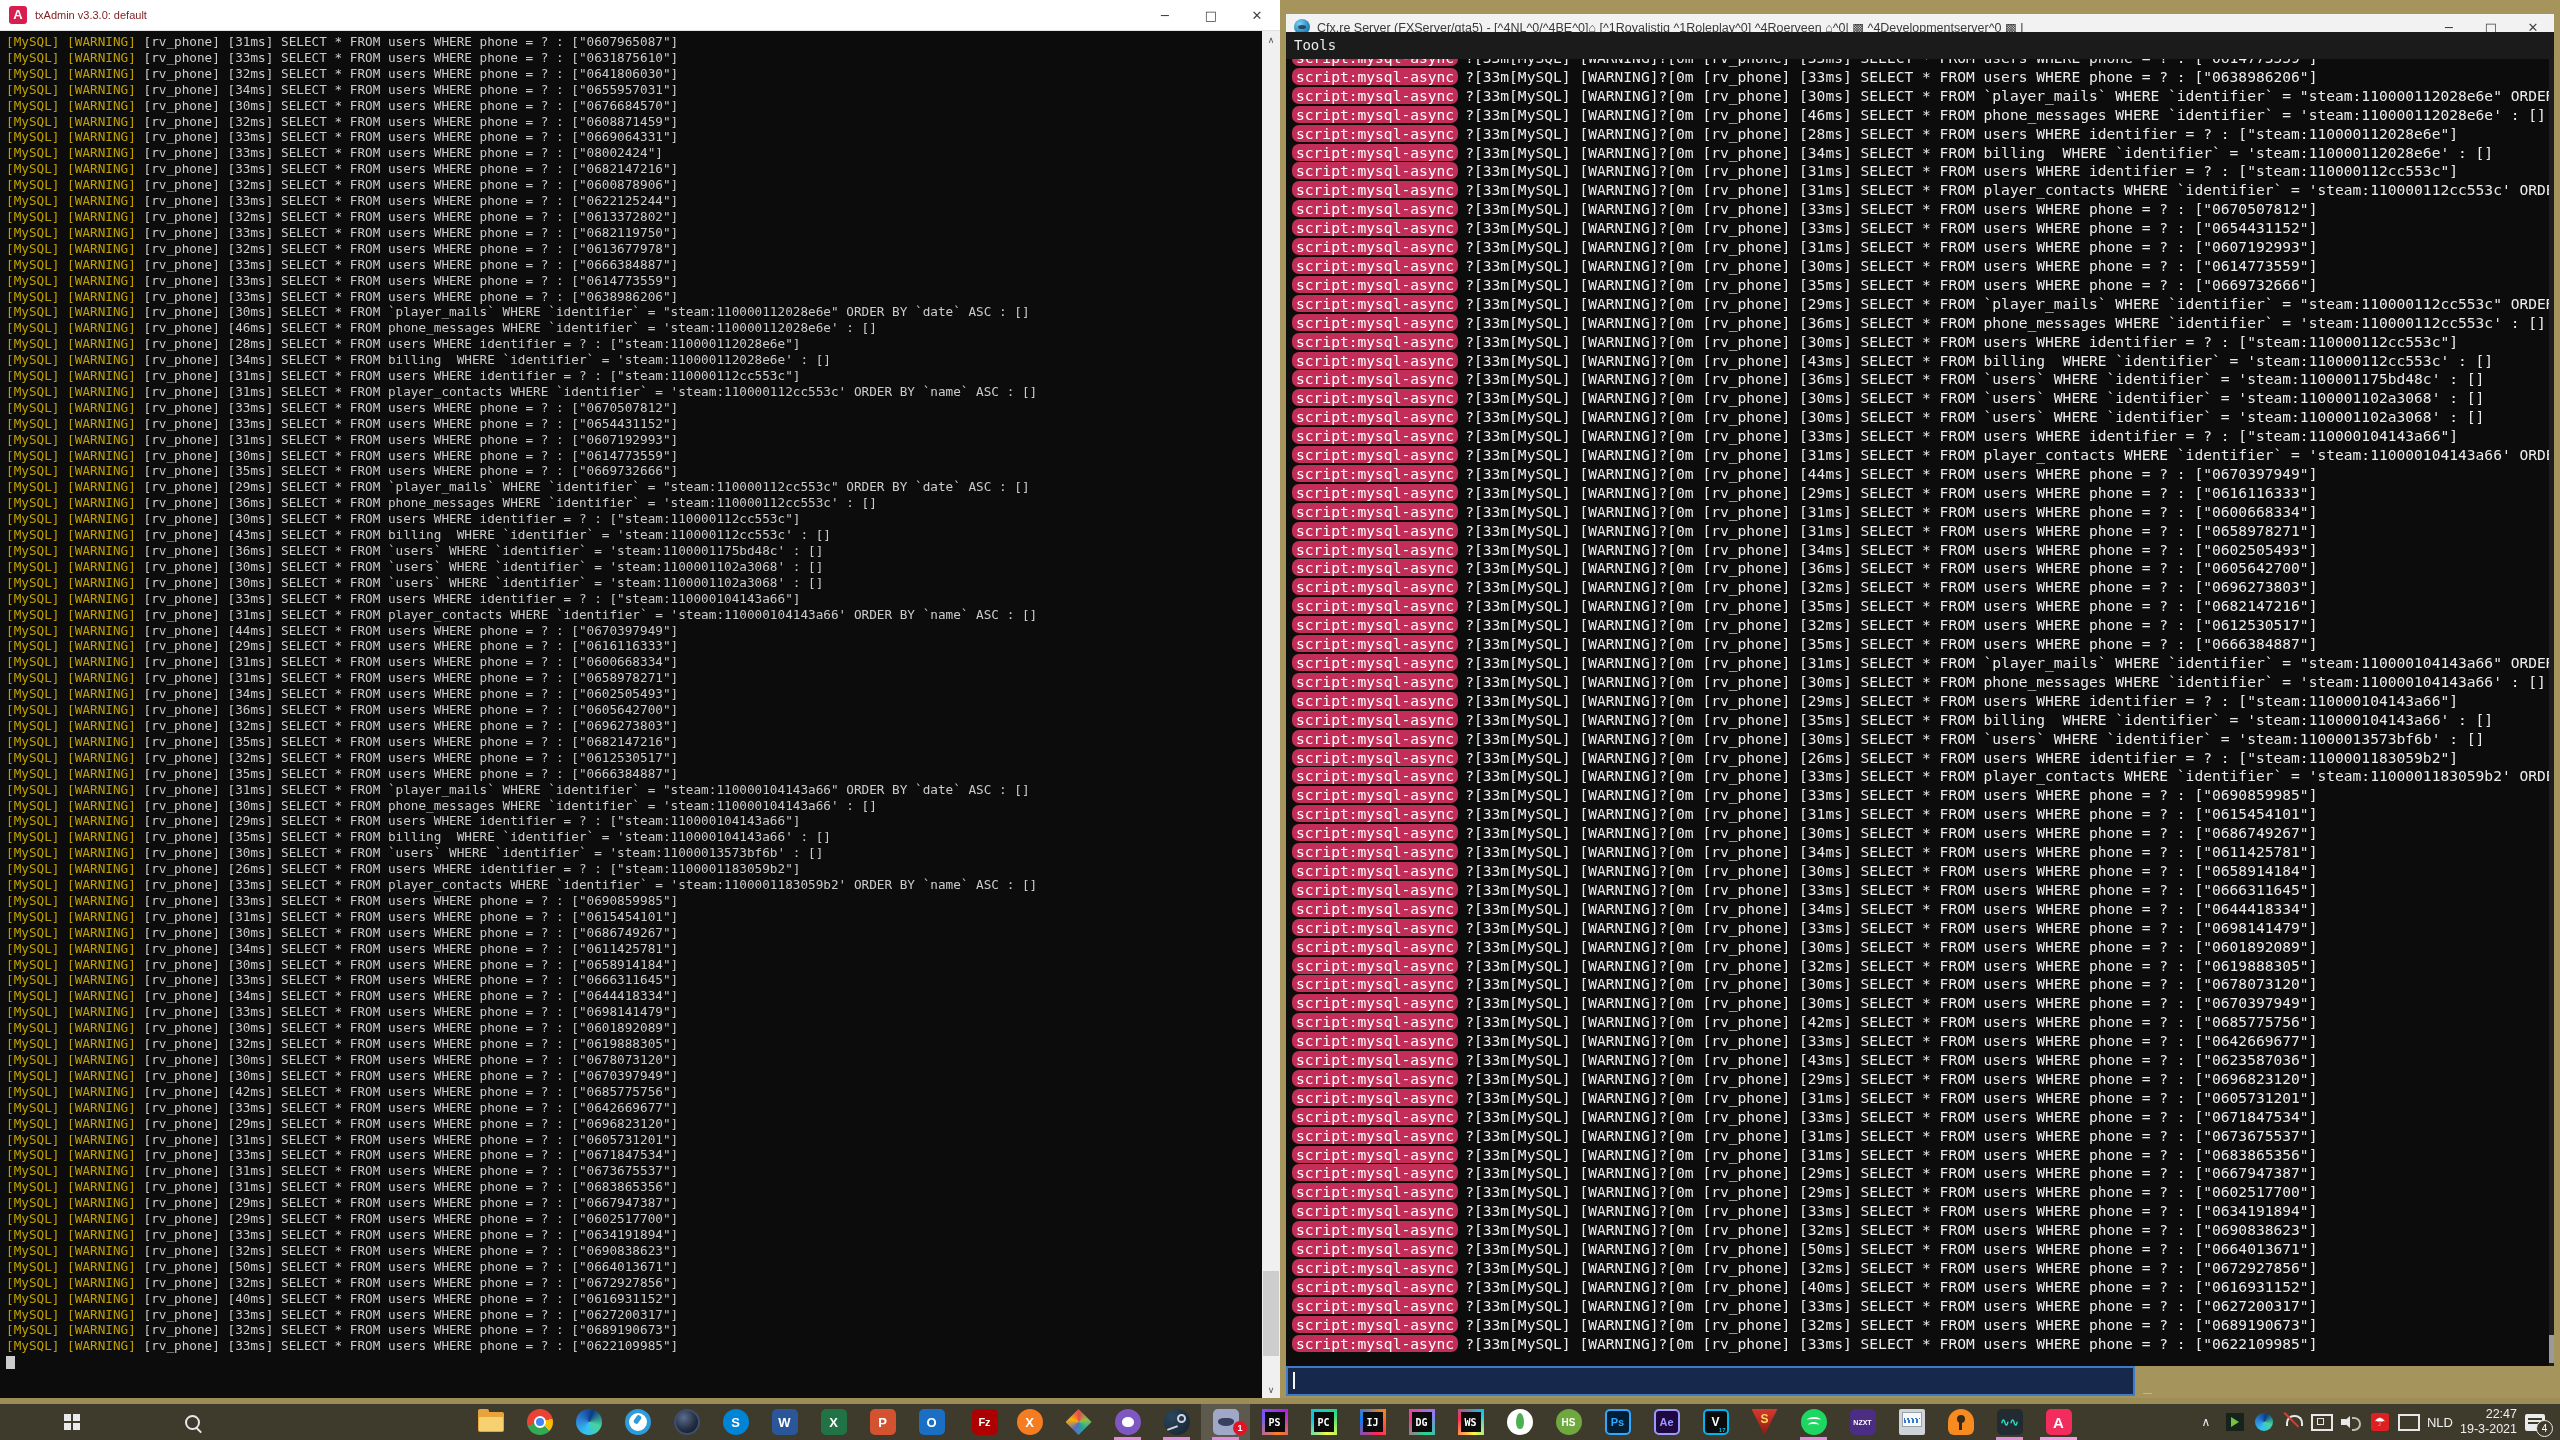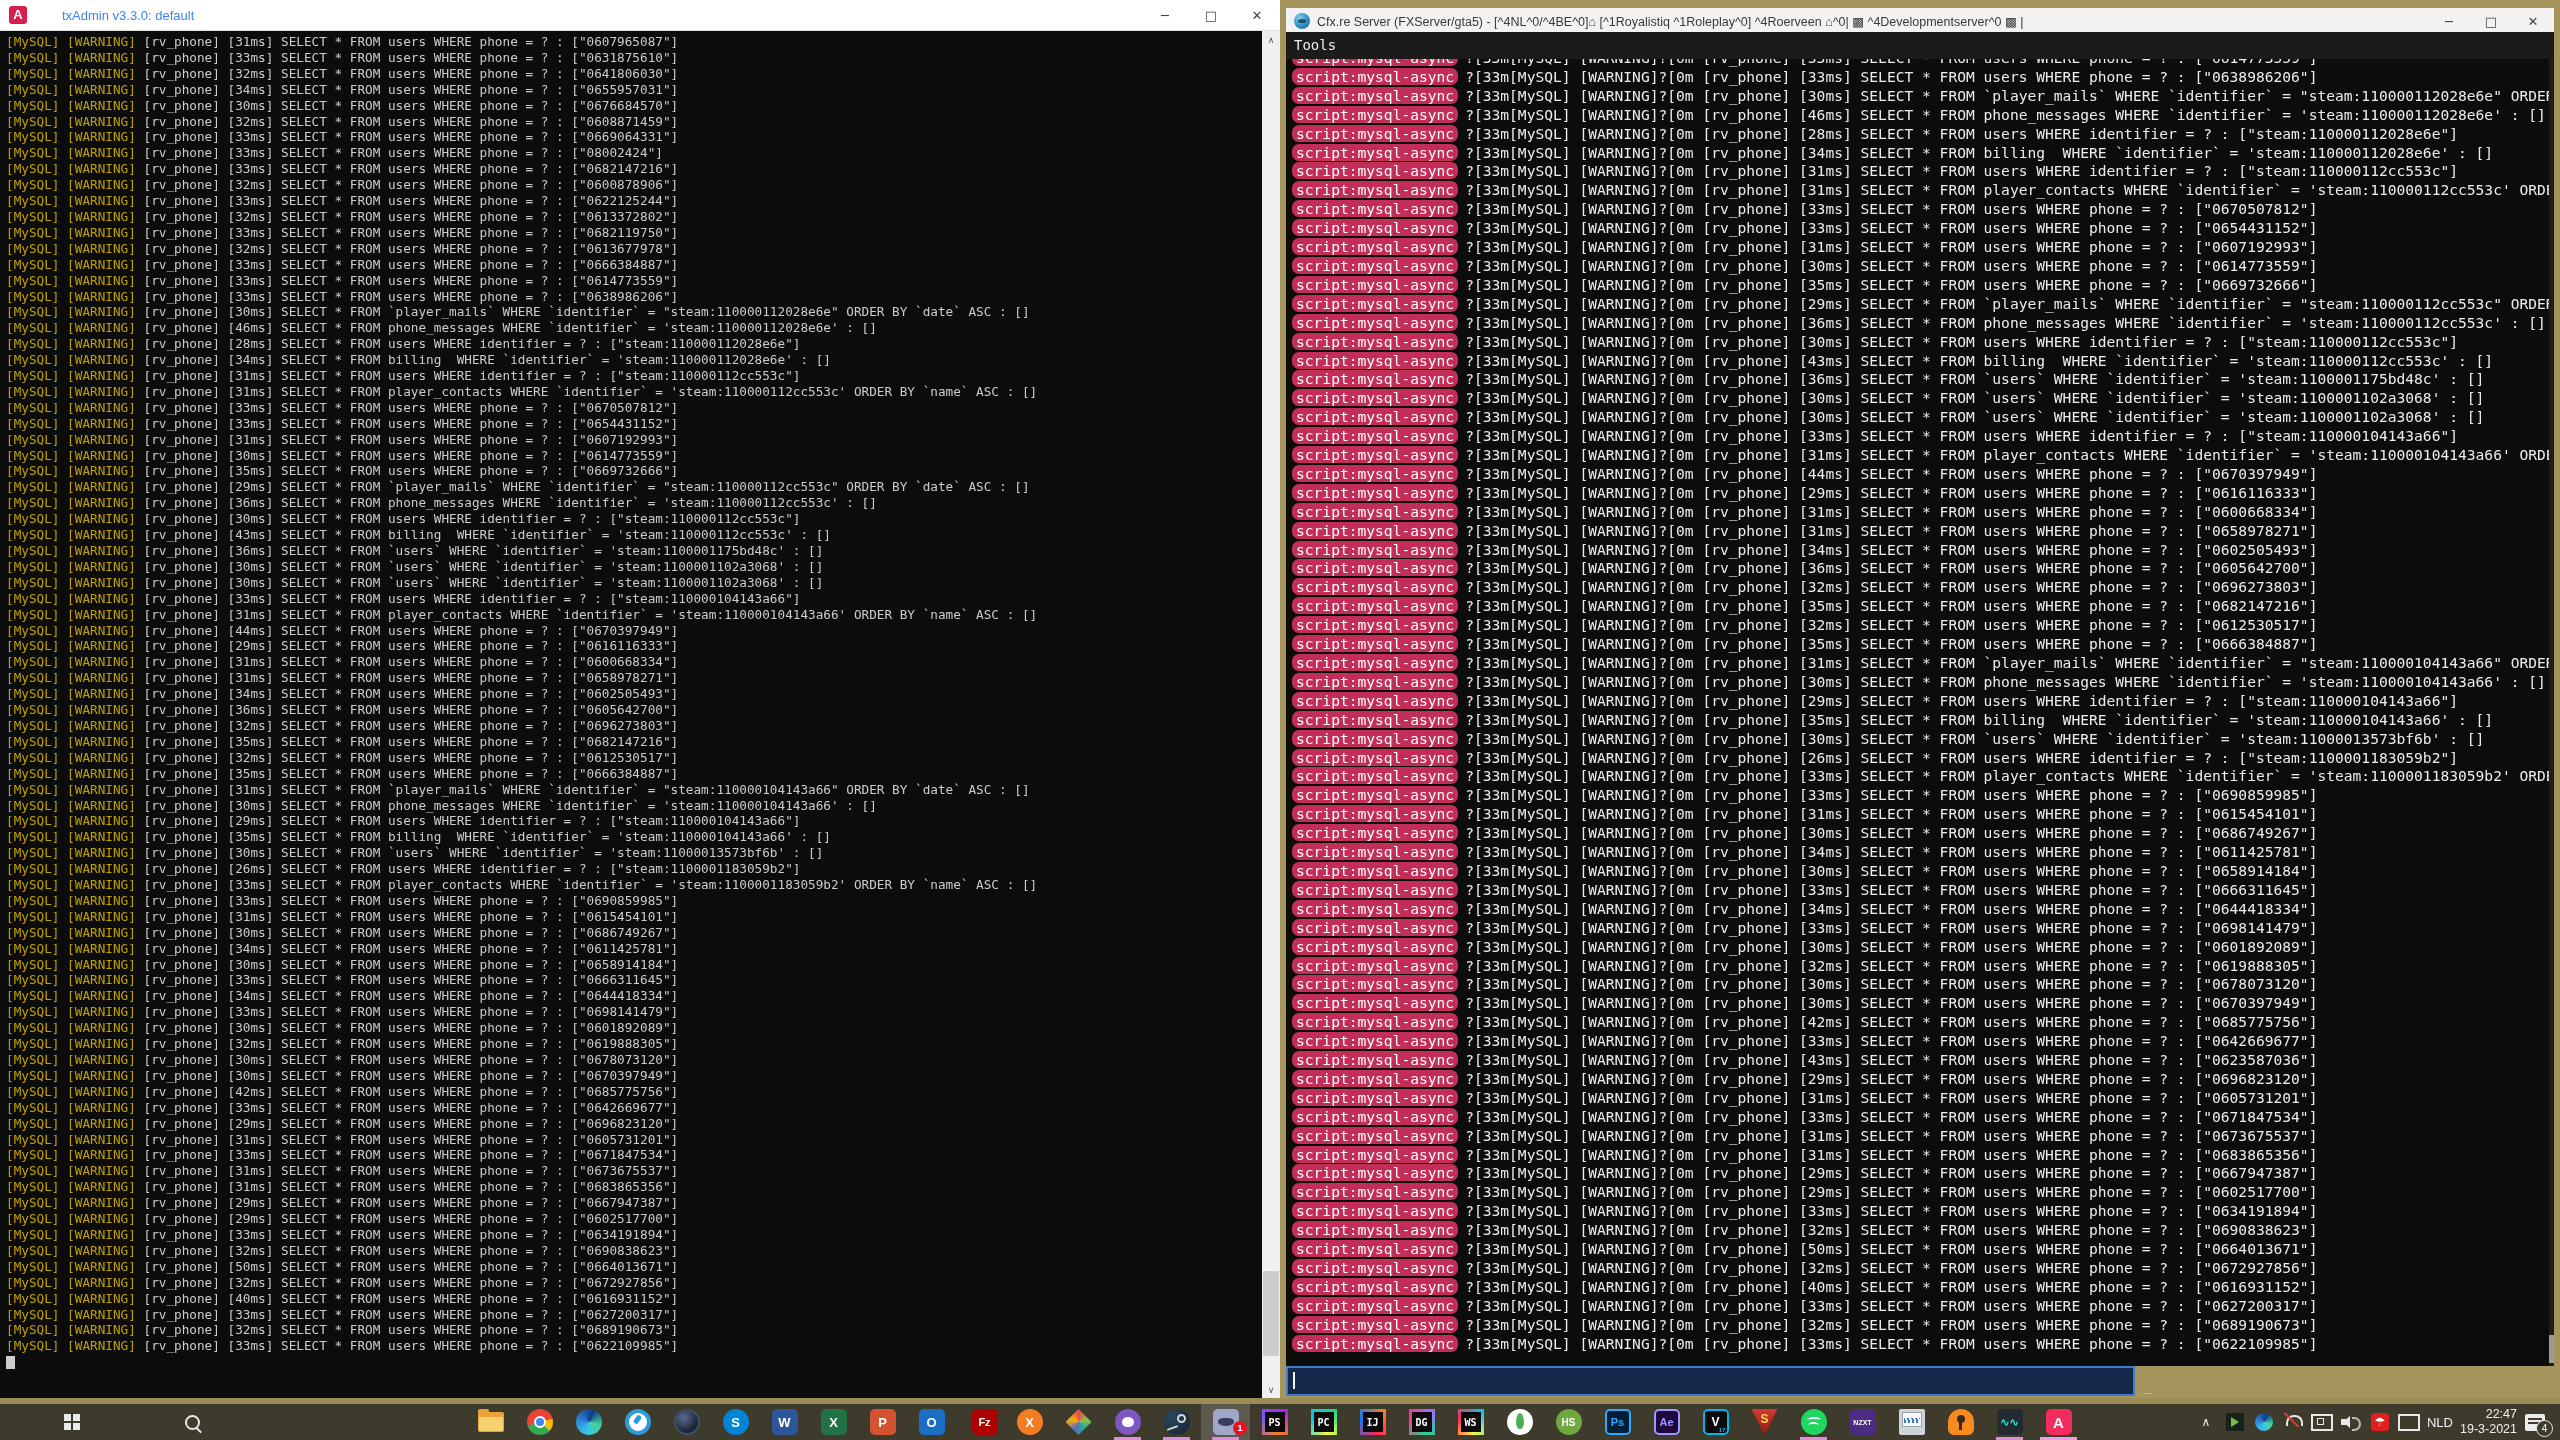--- a/index.html
+++ b/index.html
@@ -5,38 +5,38 @@
   html,body{margin:0;padding:0;}
   body{width:2560px;height:1440px;position:relative;background:#3e392b;overflow:hidden;
        font-family:"Liberation Sans",sans-serif;}
 
   
   .win-left{position:absolute;left:0;top:0;width:1280px;height:1398px;background:#0c0c0c;}
   .lt-titlebar{position:absolute;left:0;top:0;right:0;height:30px;background:#ffffff;
                display:flex;align-items:center;border-bottom:1px solid #e3e3e3;}
   .lt-appicon{width:18px;height:18px;background:#d81e4f;border-radius:3px;margin:0 8px 0 9px;
               color:#fff;font:bold 13px/18px "Liberation Sans",sans-serif;text-align:center;}
-  .lt-title{font-size:13px;color:#3b82f6;margin-left:27px;}
+  .lt-title{font-size:11px;color:#7f1d1d;}
   .winctl{position:absolute;right:0;top:0;height:30px;display:flex;}
   .winctl .wbtn{width:46px;height:30px;display:flex;align-items:center;justify-content:center;
                 color:#444;font-size:13px;font-family:"DejaVu Sans",sans-serif;}
   .lt-console{position:absolute;left:0;top:31px;right:18px;bottom:0;background:#0c0c0c;
               overflow:hidden;padding:3px 0 0 6px;}
   .lrow{white-space:pre;font:12.7px/15.9px "DejaVu Sans Mono",monospace;color:#cccccc;}
   .lrow .tag{color:#c0a000;}
   .lcursor{display:inline-block;width:9px;height:13px;background:#cccccc;margin-top:2px;}
   .lt-scroll{position:absolute;top:31px;right:0;width:18px;bottom:0;background:#f0f0f0;}
   .lt-scroll .arr{position:absolute;left:0;width:18px;height:17px;color:#555;font-size:9px;
                   display:flex;align-items:center;justify-content:center;}
   .lt-scroll .arr.up{top:0;} .lt-scroll .arr.dn{bottom:0;}
   .lt-thumb{position:absolute;left:1px;right:1px;top:1240px;height:85px;background:#cdcdcd;}
 
   
   .win-right{position:absolute;left:1280px;top:0;width:1280px;height:1404px;background:#a5955c;}
-  .rt-titlebar{position:absolute;left:6px;top:8px;right:6px;height:26px;background:#f2f2f2;
+  .rt-titlebar{position:absolute;left:6px;top:14px;right:6px;height:26px;background:#f2f2f2;
                display:flex;align-items:center;overflow:hidden;}
   .rt-appicon{width:16px;height:16px;border-radius:50%;margin:0 7px 0 8px;flex:0 0 16px;
               background:radial-gradient(circle at 35% 30%,#7fd0f2 0%,#2d8dc4 55%,#15578a 100%);
               position:relative;}
   .rt-appicon::after{content:"";position:absolute;left:4px;top:6px;width:8px;height:4px;
               border-radius:50%;background:#123;opacity:.7;}
   .rt-title{font-size:12.5px;color:#3a3a3a;white-space:pre;overflow:hidden;flex:1;}
   .rt-titlebar .winctl{height:26px;} .rt-titlebar .wbtn{height:26px;width:42px;}
   .rt-menubar{position:absolute;left:6px;top:32px;right:6px;height:27px;background:#1b1b1b;
               display:flex;align-items:center;}

